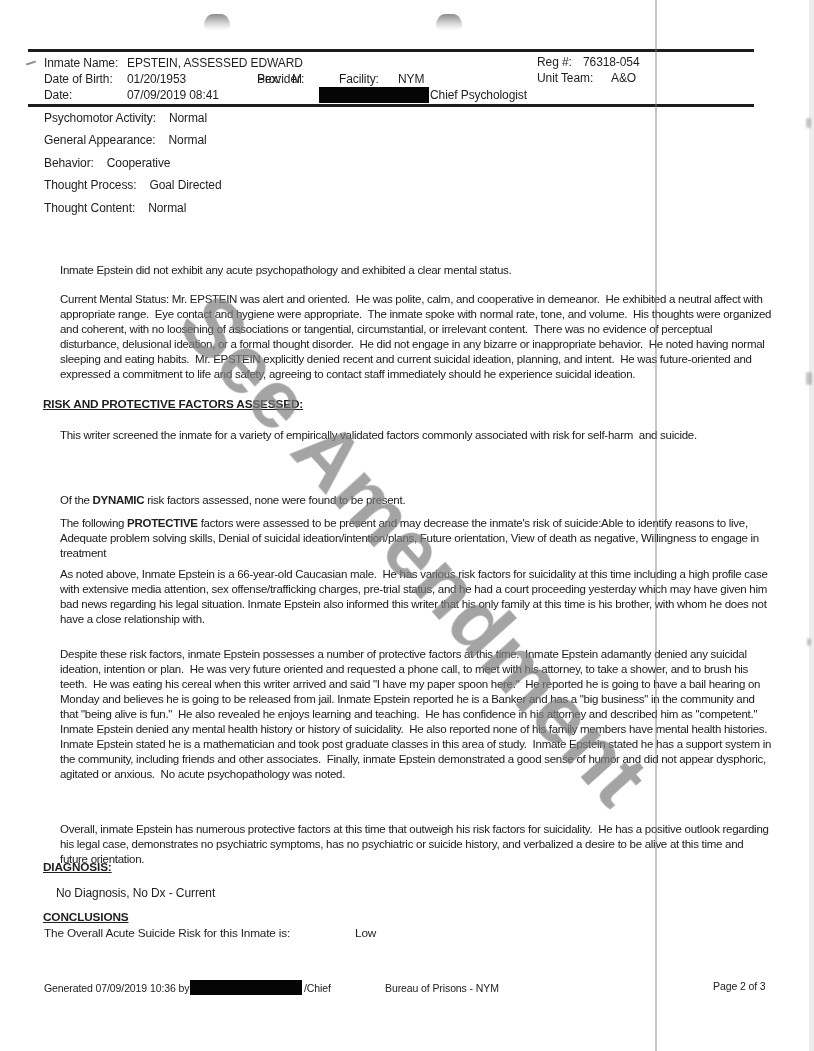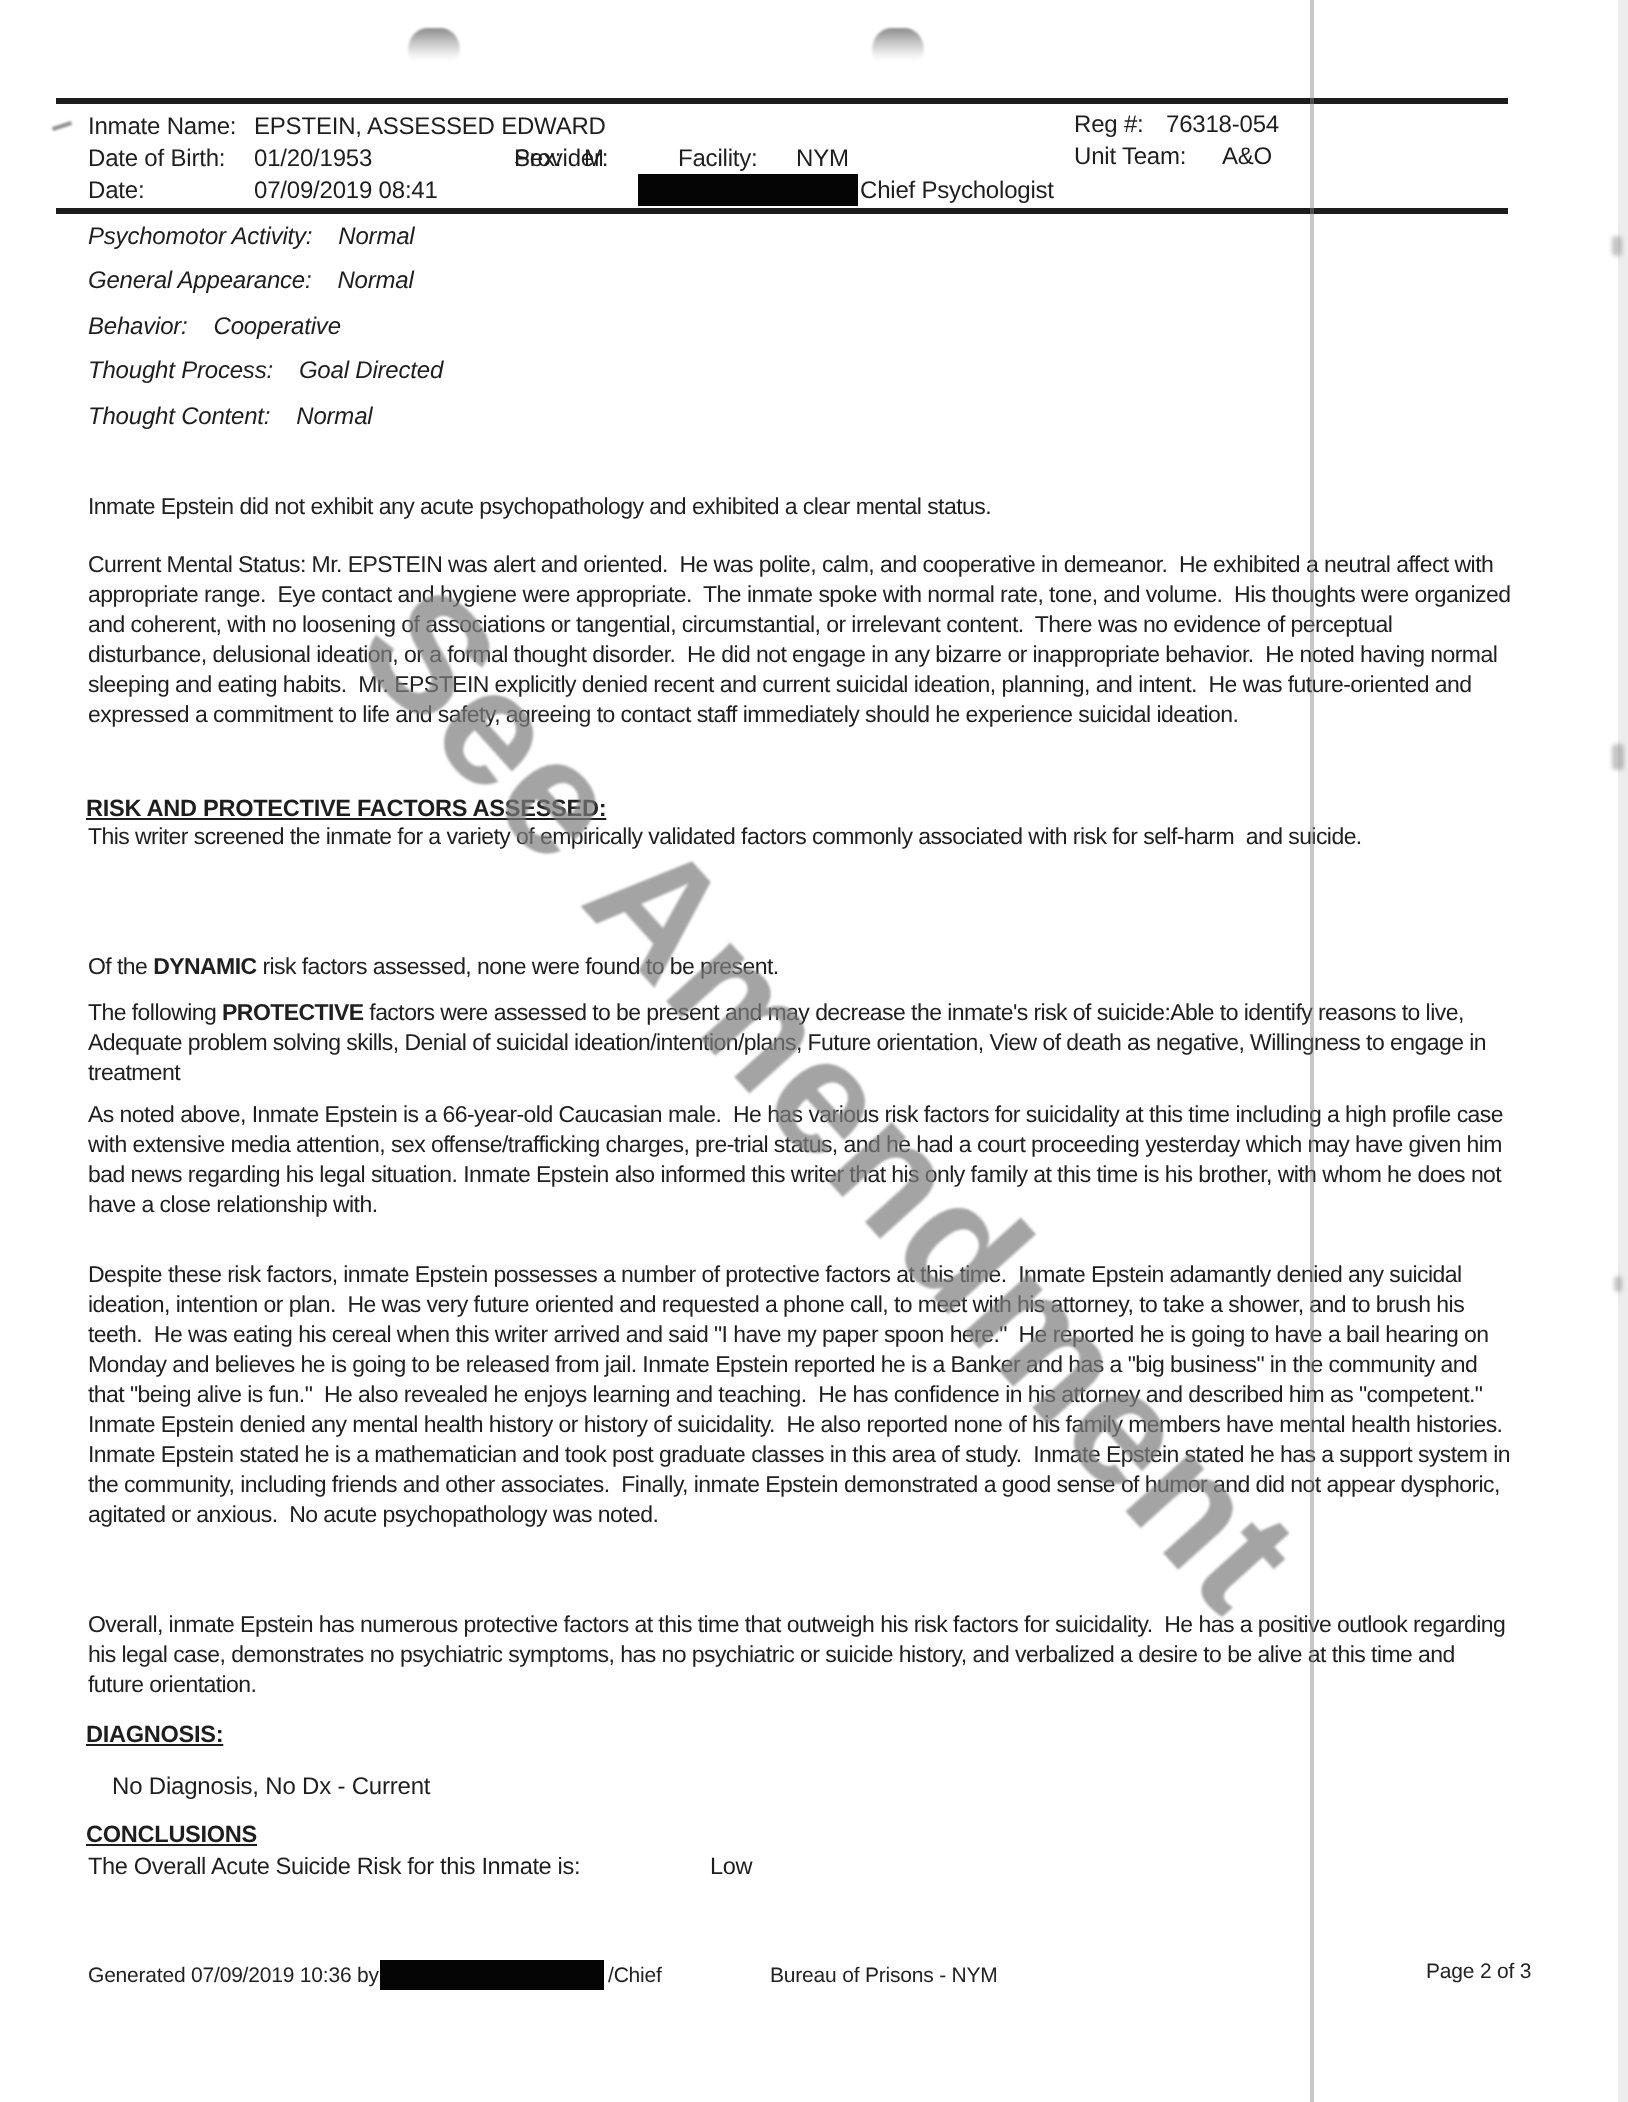--- a/index.html
+++ b/index.html
@@ -21,26 +21,26 @@
   .watermark{
     position:absolute;left:226px;top:280px;z-index:10;
     font-weight:bold;font-size:82px;letter-spacing:1px;line-height:1;
     color:rgba(125,125,125,.70);transform:rotate(48deg);transform-origin:0 0;
     white-space:nowrap;filter:blur(.5px);pointer-events:none;
   }
   
   .hspan{position:absolute;font-size:12px;letter-spacing:-.1px;white-space:nowrap;}
   .redact{position:absolute;background:#050505;}
   
-  .fields{position:absolute;left:44px;top:111px;font-style:italic;}
+  .fields{position:absolute;left:44px;top:111px;}
   .fieldrow{height:22.4px;font-size:12px;letter-spacing:-.1px;white-space:nowrap;}
   .fieldrow .val{margin-left:13px;}
   
   .para{position:absolute;left:44px;width:713px;font-size:11.5px;line-height:15px;
-    letter-spacing:-.28px;color:#202020;white-space:pre-wrap;margin:0;}
+    letter-spacing:-.28px;color:#202020;white-space:pre-wrap;margin:16px;}
   .sheading{position:absolute;left:43px;font-size:11.8px;font-weight:bold;
     text-decoration:underline;letter-spacing:-.15px;white-space:nowrap;margin:0;}
   .diagval{position:absolute;left:56px;font-size:12px;letter-spacing:-.1px;white-space:nowrap;}
   .concl{position:absolute;left:44px;top:926px;font-size:11.8px;letter-spacing:-.18px;}
   .conclrow{height:15.2px;white-space:nowrap;}
   .conclrow .clabel{display:inline-block;width:311px;}
   
   .fspan{position:absolute;font-size:10.5px;letter-spacing:-.1px;white-space:nowrap;color:#222;}
 </style>
 </head>

